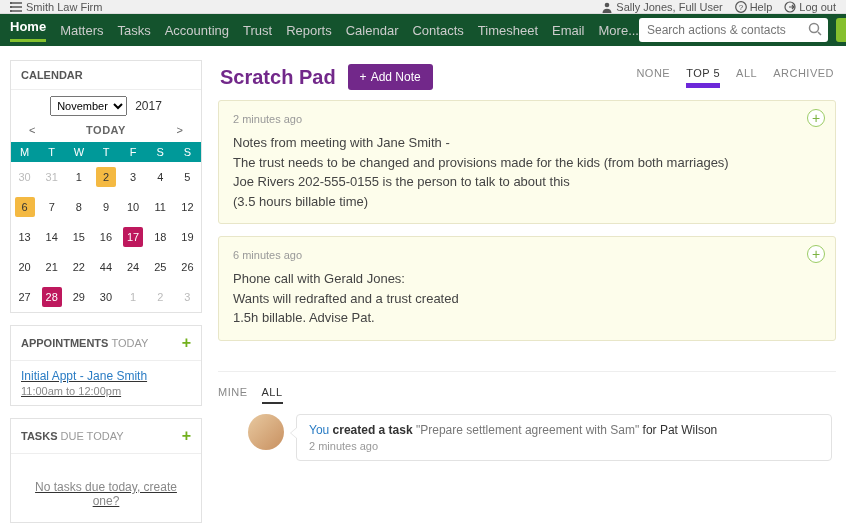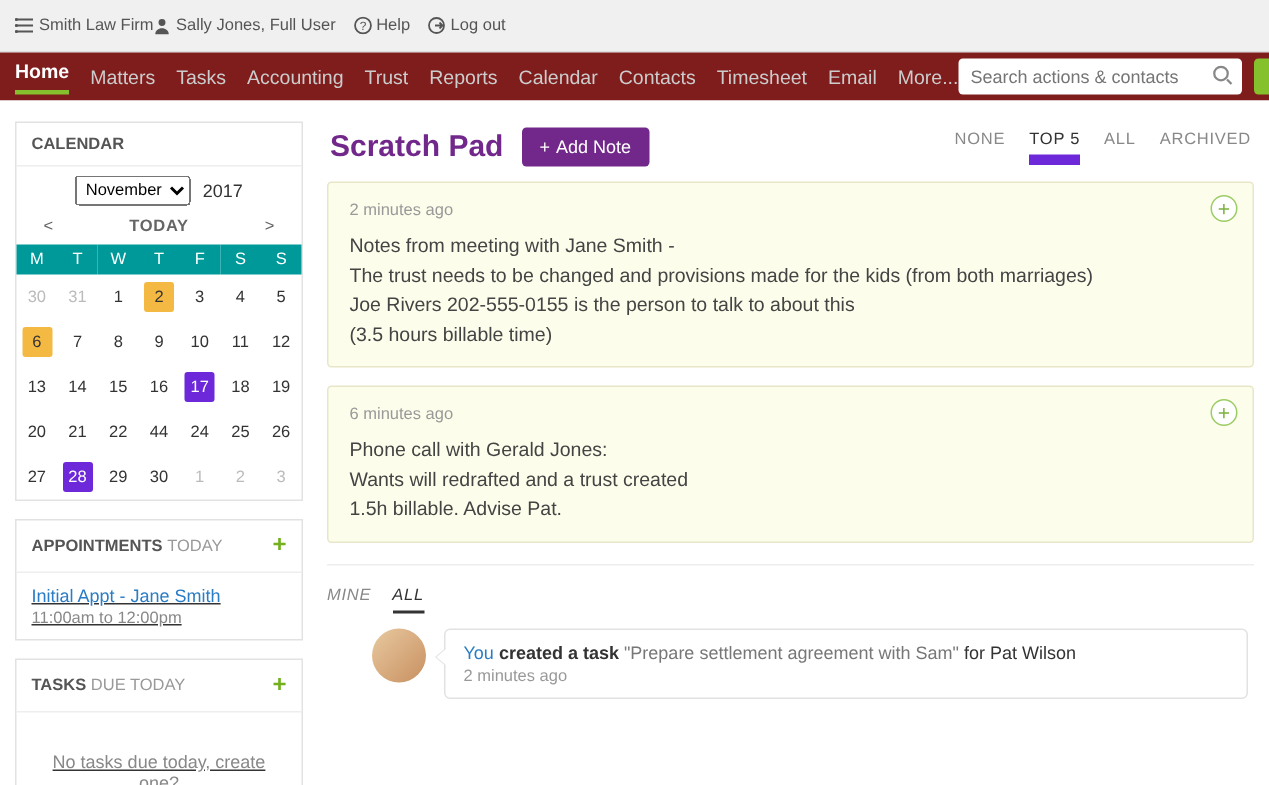--- a/index.html
+++ b/index.html
@@ -1,21 +1,21 @@
 <!DOCTYPE html>
 <html><head>
 <meta charset="utf-8">
 <style>
 * { box-sizing: border-box; margin: 0; padding: 0; }
 body { font-family: Arial, Helvetica, sans-serif; background: #fff; font-size: 13px; color: #333; width: 846px; }
-.topbar { height: 35px; background: #f0f0f0; border-bottom: 1px solid #ddd; display: flex; align-items: center; padding: 0 10px; font-size: 11px; color: #555; }
+.topbar { height: 14px; background: #f0f0f0; border-bottom: 1px solid #ddd; display: flex; align-items: center; justify-content: space-between; padding: 0 10px; font-size: 11px; color: #555; }
 .topbar-left { display:flex; align-items:center; gap:4px; }
 .topbar-right { display:flex; align-items:center; gap:12px; }
 .topbar-right .item { display:flex; align-items:center; gap:3px; cursor:pointer; }
-.navbar { background:#7f1d1d; height:32px; display:flex; align-items:center; justify-content:space-between; padding:0 10px; }
+.navbar { background:#14532d; height:32px; display:flex; align-items:center; justify-content:space-between; padding:0 10px; }
 .nav-links { display:flex; align-items:center; gap:14px; color:#ccc; font-size:13px; }
 .nav-link { cursor:pointer; color:#ccc; }
 .nav-link.active { color:#fff; font-weight:bold; border-bottom:3px solid #85c02d; padding-bottom:5px; }
 .nav-right { display:flex; align-items:center; gap:8px; }
 .search-box { position:relative; }
 .search-box input { width:189px; height:24px; border:none; border-radius:3px; padding:0 26px 0 8px; font-size:12px; background:#fff; color:#333; }
 .search-box .sicon { position:absolute; right:6px; top:4px; color:#888; }
 .add-btn { width:46px; height:24px; background:#85c02d; border-radius:3px; display:flex; align-items:center; justify-content:center; cursor:pointer; }
 .add-btn span { color:#fff; font-size:18px; line-height:1; }
 .content { display:flex; gap:16px; padding:14px 10px; background:#fff; align-items:flex-start; }
@@ -28,40 +28,40 @@
 .cal-controls select { font-size:11px; padding:2px; }
 .cal-year { font-size:12px; }
 .cal-nav { display:flex; justify-content:space-between; padding:2px 18px 6px; font-size:11px; color:#666; align-items:center; }
 .cal-nav .today { font-weight:bold; letter-spacing:0.5px; }
 .cal-table { width:100%; border-collapse:collapse; font-size:11px; }
 .cal-table th { background:#009999; color:#fff; padding:4px 0; font-weight:normal; }
 .cal-table td { text-align:center; padding:5px 0; color:#333; }
 .cal-table td.other { color:#bbb; }
 .cal-table td .day { display:inline-block; width:20px; height:20px; line-height:20px; border-radius:2px; }
 .cal-table td .hl-orange { background:#f4b942; color:#333; }
-.cal-table td .hl-red { background:#6d28d9; color:#fff; }
+.cal-table td .hl-red { background:#be185d; color:#fff; }
 .plus-green { color:#72b01d; font-size:16px; font-weight:bold; cursor:pointer; }
 .appt-title { color:#2a7cc4; font-size:12px; }
 .appt-time { color:#888; font-size:11px; margin-top:2px; }
 .no-tasks { color:#888; font-size:12px; text-align:center; padding:18px 0 6px; }
-.main { flex:1; display:flex; flex-direction:column; gap:2px; }
+.main { flex:1; display:flex; flex-direction:column; gap:18px; }
 .scratch-head { display:flex; justify-content:space-between; align-items:center; padding:4px 2px 10px; }
 .scratch-title { font-size:20px; font-weight:bold; color:#72288a; }
 .add-note { background:#72288a; color:#fff; border:none; padding:6px 12px; border-radius:3px; font-size:12px; cursor:pointer; display:flex; align-items:center; gap:4px; margin-left:12px; }
 .tabs { display:flex; gap:16px; font-size:11px; color:#888; align-items:flex-start; }
 .tabs .tab { cursor:pointer; padding-bottom:4px; letter-spacing:0.5px; }
-.tabs .tab.active { color:#333; border-bottom:7px solid #6d28d9; }
+.tabs .tab.active { color:#333; border-bottom:5px solid #6d28d9; }
 .note { background:#fdfdeb; border:1px solid #e8e6c8; border-radius:3px; padding:12px 14px; position:relative; margin-bottom:12px; }
 .note-time { color:#999; font-size:11px; margin-bottom:8px; }
 .note-body { font-size:13px; line-height:1.5; color:#444; }
 .note-add { position:absolute; top:8px; right:10px; width:18px; height:18px; border:1px solid #9ccc65; border-radius:50%; display:flex; align-items:center; justify-content:center; color:#7cb342; font-size:14px; cursor:pointer; background:#fff; }
 .recent-head { display:flex; justify-content:space-between; align-items:center; border-top:1px solid #eee; padding-top:14px; }
 .recent-title { font-size:18px; font-weight:bold; color:#009999; }
 .rtabs { display:flex; gap:14px; font-size:11px; color:#888; }
-.rtabs .rtab { cursor:pointer; padding-bottom:4px; letter-spacing:0.5px;font-style:italic; }
+.rtabs .rtab { cursor:pointer; padding-bottom:4px; letter-spacing:0.5px; }
 .rtabs .rtab.active { color:#333; border-bottom:2px solid #333; }
 .activity-row { display:flex; gap:12px; padding:10px 4px 0 30px; }
 .avatar { width:36px; height:36px; border-radius:50%; background:linear-gradient(135deg,#e8c9a0,#c89060); flex-shrink:0; }
 .bubble { border:1px solid #e2e2e2; border-radius:4px; padding:8px 12px; flex:1; position:relative; font-size:12px; }
 .bubble::before { content:""; position:absolute; left:-7px; top:12px; width:0; height:0; border-top:6px solid transparent; border-bottom:6px solid transparent; border-right:7px solid #e2e2e2; }
 .bubble::after { content:""; position:absolute; left:-6px; top:12px; width:0; height:0; border-top:6px solid transparent; border-bottom:6px solid transparent; border-right:7px solid #fff; }
 .bubble .you { color:#2a7cc4; }
 .bubble .time { color:#999; font-size:11px; margin-top:3px; }
 svg { display:block; }
 </style>

